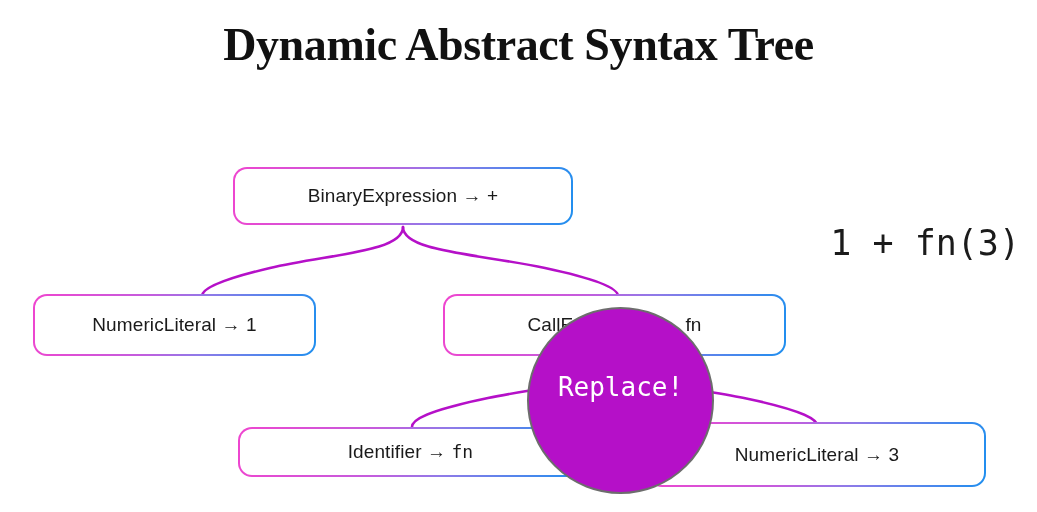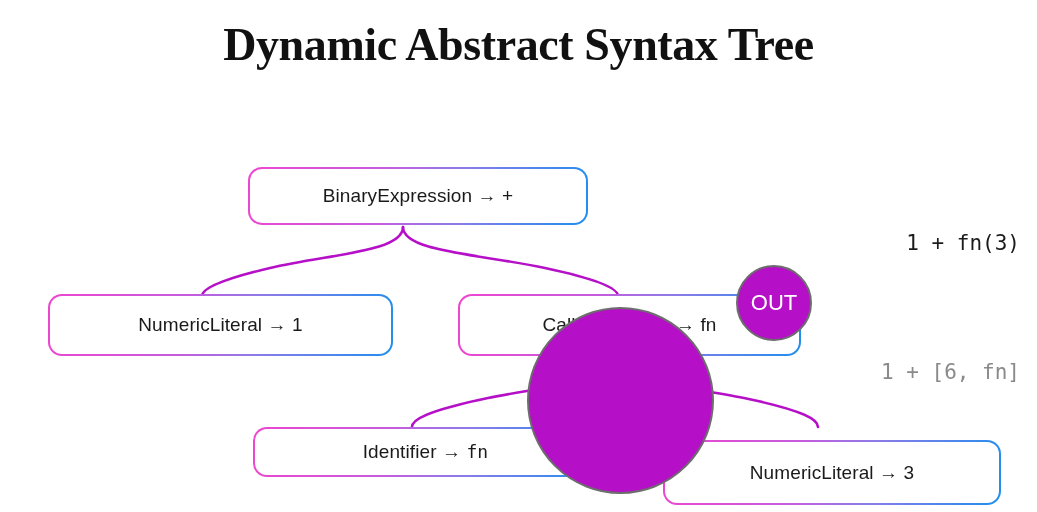--- a/index.html
+++ b/index.html
@@ -35,21 +35,21 @@
   }
 
   
   #code {
     position: absolute;
     left: 790px;
     top: 136px;
     width: 230px;
     text-align: right;
     font-family: "DejaVu Sans Mono", "Liberation Mono", monospace;
-    font-size: 21px;
+    font-size: 35px;
     line-height: 43px;
     white-space: pre;
   }
   #code .line-current { color: #1b1b1b; }
   #code .line-result  { color: #8a8a8a; }
 
   
   #edges {
     position: absolute;
     left: 0; top: 0;
@@ -86,28 +86,27 @@
     letter-spacing: 0.1px;
   }
   .node .node-label .mono {
     font-family: "DejaVu Sans Mono", "Liberation Mono", monospace;
     font-size: 18px;
   }
 
   
   .grad-border {
     background-image: linear-gradient(100deg, #ef45cf 0%, #c45cdd 40%, #8f7ae8 60%, #1f8fef 100%);
-    margin-left: 15px;
   }
 
   #node-root      { left: 233px; top: 167px; width: 340px; height: 58px; }
-  #node-num1      { left: 33px;  top: 294px; width: 345px; height: 62px; }
+  #node-num1      { left: 33px;  top: 294px; width: 283px; height: 62px; }
   #node-call      { left: 443px; top: 294px; width: 343px; height: 62px; }
   #node-ident     { left: 238px; top: 427px; width: 345px; height: 50px; }
-  #node-num3      { left: 648px; top: 440px; width: 338px; height: 65px; }
+  #node-num3      { left: 648px; top: 422px; width: 338px; height: 65px; }
 
   
   .bubble {
     position: absolute;
     border-radius: 50%;
     background: #b510c8;
     border: 2px solid #6d6d6d;
     box-sizing: border-box;
     display: flex;
     flex-direction: column;
@@ -144,21 +143,20 @@
 </style>
 </head>
 <body>
 
 <div id="stage">
 
   <div id="title">Dynamic Abstract Syntax Tree</div>
 
   <div id="code">
     <div class="line-current">1 + fn(3)</div>
-    <div class="line-result">1 + [6, fn]</div>
   </div>
 
   <svg id="edges" viewBox="0 0 1037 512" xmlns="http://www.w3.org/2000/svg">
     <g fill="none" stroke="#b510c8" stroke-width="2.6" stroke-linecap="round">
 
       <path d="M 403 227 C 403 252, 330 254, 270 268 C 215 281, 202 290, 202 296"></path>
 
       <path d="M 403 227 C 403 252, 480 254, 545 268 C 606 281, 618 290, 618 296"></path>
 
       <path d="M 614 358 C 614 383, 545 386, 488 398 C 426 411, 412 420, 412 427"></path>
@@ -190,20 +188,18 @@
       <span class="node-label"><span>Identifier → </span><span class="mono">fn</span></span>
     </div>
   </div>
 
   <div class="node grad-border" id="node-num3">
     <div class="node-inner">
       <span class="node-label">NumericLiteral → 3</span>
     </div>
   </div>
 
-  <div class="bubble" id="bubble-out">
-    <span class="bubble-line">OUT</span>
-  </div>
 
   <div class="bubble" id="bubble-replace">
+    <span class="bubble-line bubble-line-1">Replace!</span>
   </div>
 
 </div>
 
 </body></html>

